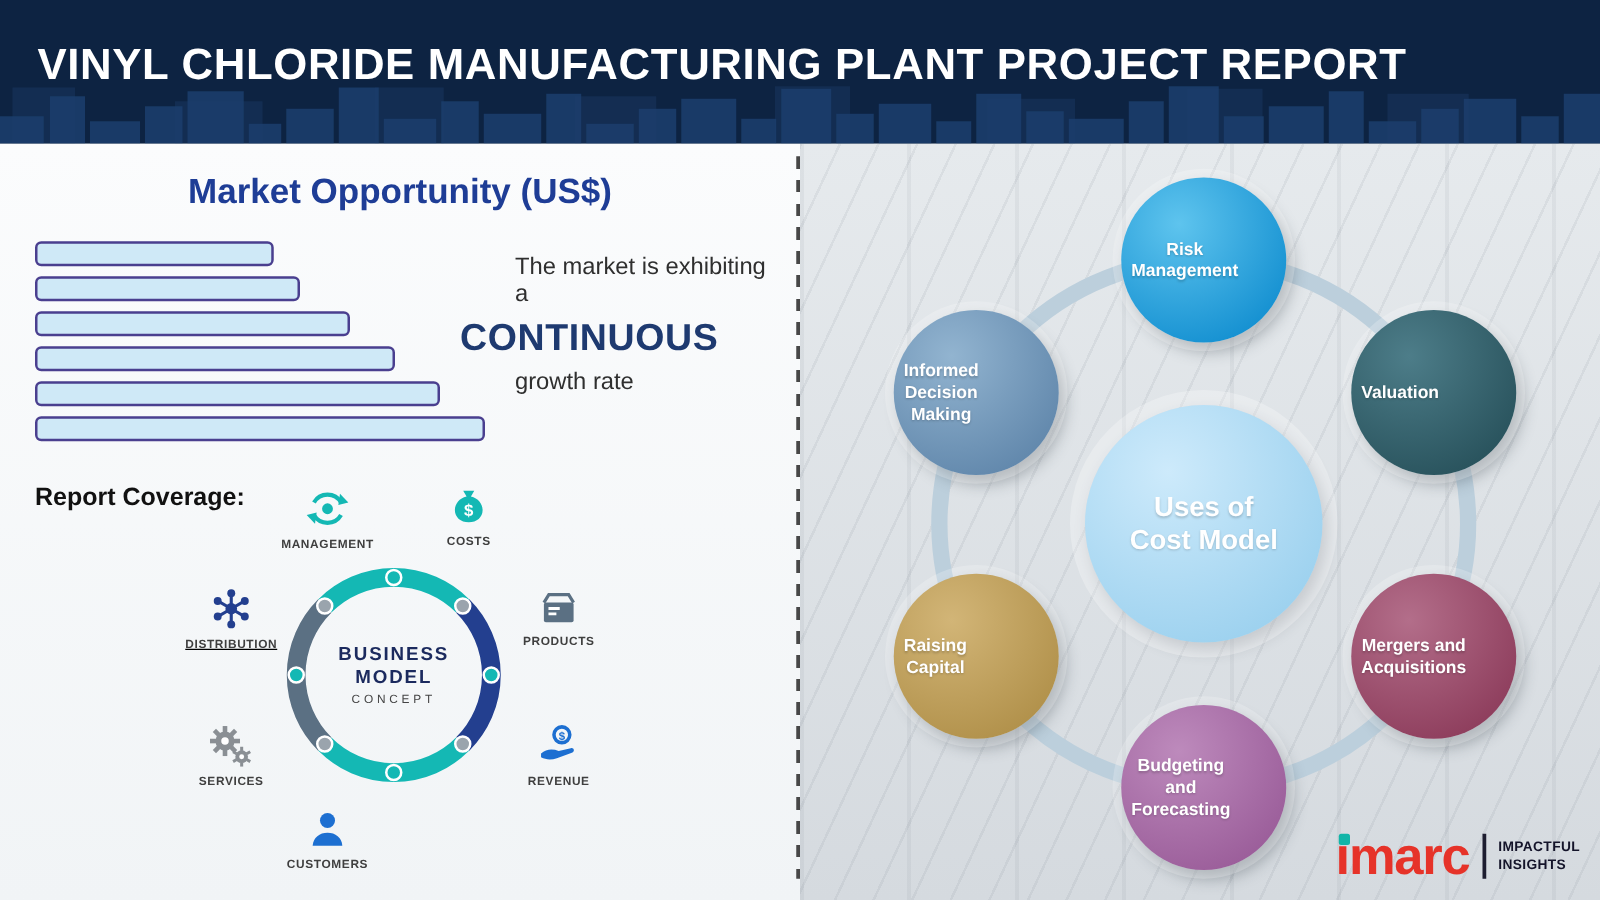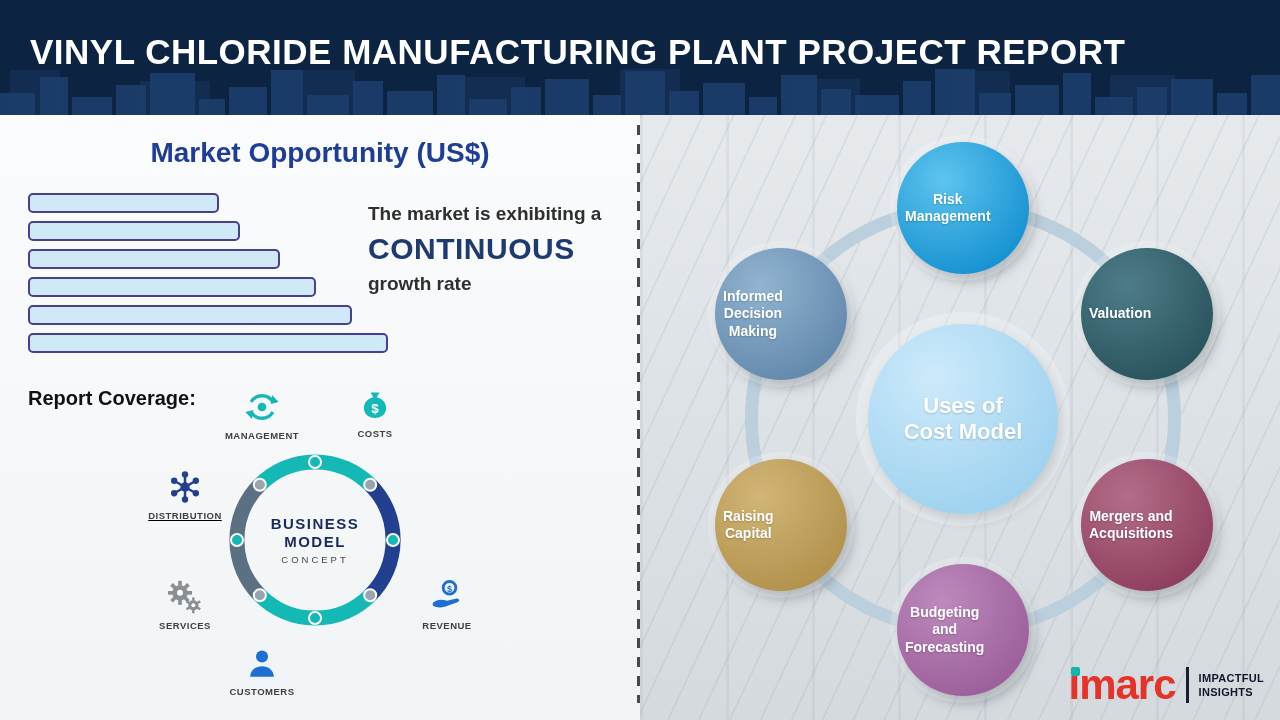--- a/index.html
+++ b/index.html
@@ -13,21 +13,21 @@
   .skyline { position:absolute; left:0; bottom:0; }
 
   
   .left-panel { position:absolute; left:0; top:115px; width:640px; height:605px;
     background:linear-gradient(#fbfcfd, #f1f4f6); }
   .market-heading { position:absolute; left:0; top:22px; width:640px; text-align:center;
     color:var(--accentBlue); font-size:28px; font-weight:bold; }
   .bar-chart { position:absolute; left:28px; top:78px; width:360px; }
   .bar { height:20px; margin-bottom:8px; background:var(--barFill); border:2px solid var(--barBorder); border-radius:5px; }
   .market-text { position:absolute; left:368px; top:88px; width:258px; color:var(--textDark); }
-  .market-line { font-size:19px; font-weight:bold; }
+  .market-line { font-size:19px; font-weight:normal;margin-left:44px; }
   .continuous { font-size:30px; font-weight:bold; color:var(--navy); letter-spacing:.5px; margin:7px 0; }
   .report-coverage { position:absolute; left:28px; top:272px; font-size:20px; font-weight:bold; color:#111; }
 
   
   .bm-diagram { position:absolute; left:0; top:0; width:640px; height:605px; }
   .bm-ring { position:absolute; left:205px; top:315px; }
   .arc { fill:none; stroke-width:15px; }
   .arc-teal { stroke:var(--teal); }
   .arc-navy { stroke:var(--bmNavy); }
   .arc-slate { stroke:var(--slate); }
@@ -225,20 +225,29 @@
           <circle class="f-navy" cx="12" cy="4.5" r="1.9"></circle>
             <circle class="f-navy" cx="18.5" cy="8.25" r="1.9"></circle>
           <circle class="f-navy" cx="18.5" cy="15.75" r="1.9"></circle>
             <circle class="f-navy" cx="12" cy="19.5" r="1.9"></circle>
           <circle class="f-navy" cx="5.5" cy="15.75" r="1.9"></circle>
             <circle class="f-navy" cx="5.5" cy="8.25" r="1.9"></circle>
         </svg>
         <span class="bm-label">DISTRIBUTION</span>
       </div>
 
+      <div class="bm-item pos-products">
+        <svg width="38" height="38" viewBox="0 0 24 24">
+          <path class="st-slate" stroke-width="1.6" d="M4.5 9.5 L7 5.5 h10 l2.5 4"></path>
+          <rect class="f-slate" x="4.5" y="9.5" width="15" height="10" rx="1"></rect>
+          <line x1="6.8" y1="12.5" x2="12.5" y2="12.5" stroke="#fff" stroke-width="1.4"></line>
+          <line x1="6.8" y1="15.2" x2="10.8" y2="15.2" stroke="#fff" stroke-width="1.4"></line>
+        </svg>
+        <span class="bm-label">PRODUCTS</span>
+      </div>
 
       <div class="bm-item pos-services">
         <svg width="40" height="40" viewBox="0 0 24 24">
           <g class="f-gray" transform="translate(9,9.5)">
             <rect x="-1.1" y="-7.2" width="2.2" height="3"></rect>
             <rect x="-1.1" y="-7.2" width="2.2" height="3" transform="rotate(45)"></rect>
             <rect x="-1.1" y="-7.2" width="2.2" height="3" transform="rotate(90)"></rect>
             <rect x="-1.1" y="-7.2" width="2.2" height="3" transform="rotate(135)"></rect>
             <rect x="-1.1" y="-7.2" width="2.2" height="3" transform="rotate(180)"></rect>
             <rect x="-1.1" y="-7.2" width="2.2" height="3" transform="rotate(225)"></rect>

